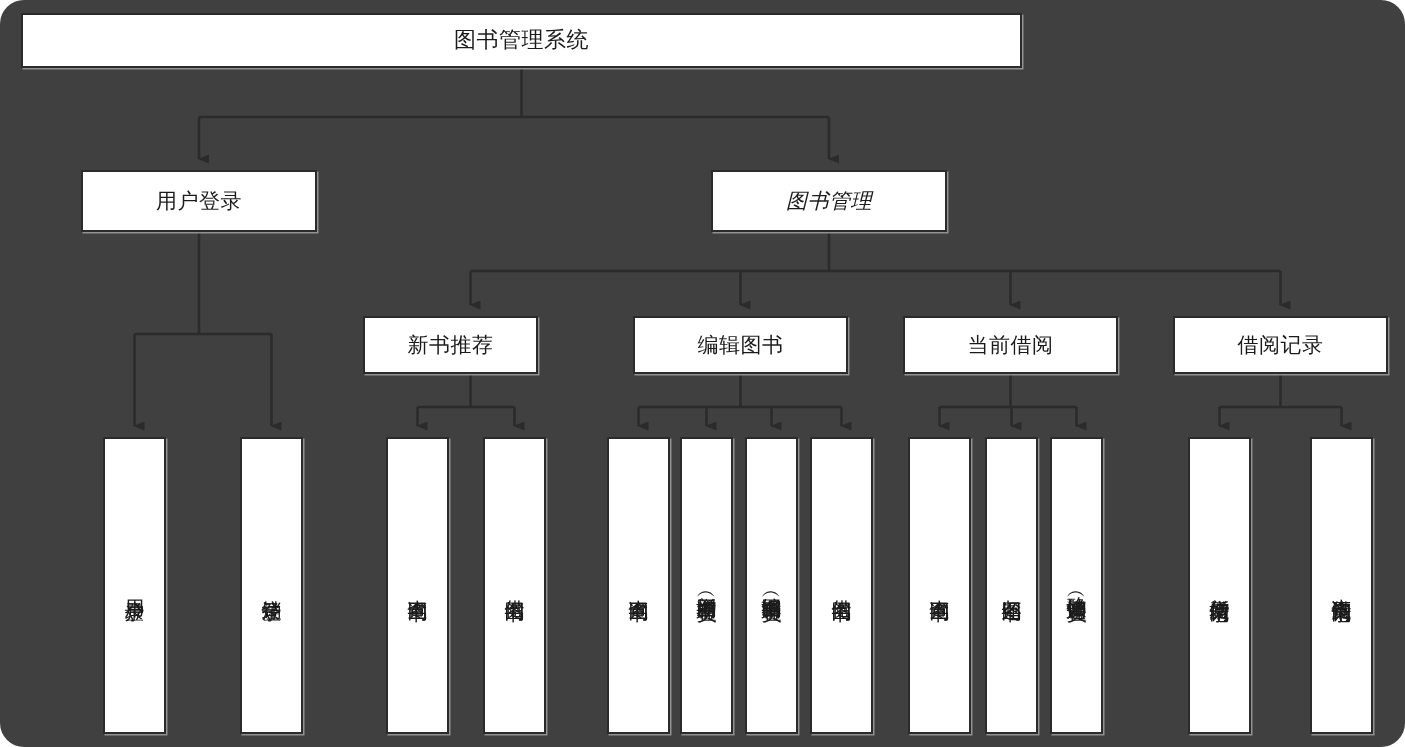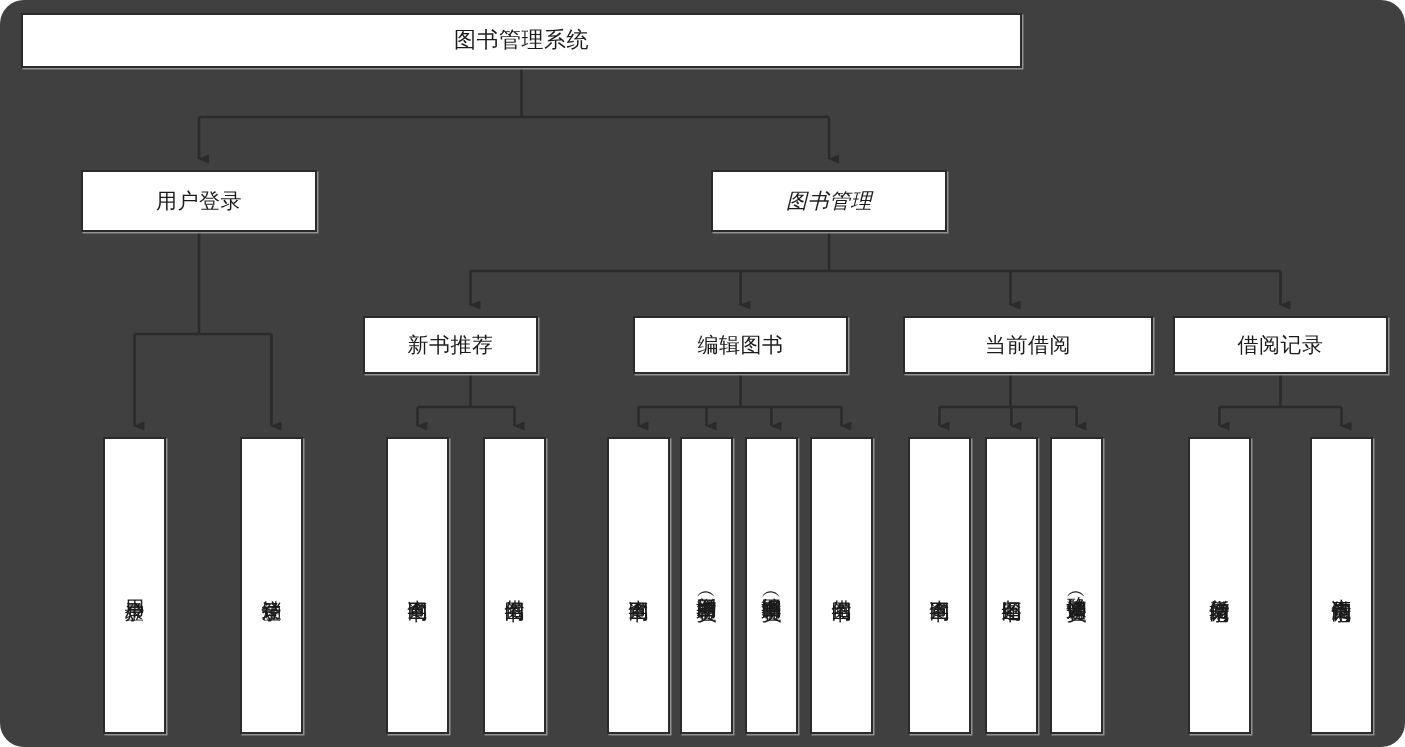--- a/index.html
+++ b/index.html
@@ -134,21 +134,21 @@
       </div>
       <div class="node horiz" style="left: 711px; top: 170px; width: 236px; height: 62px; font-style: italic;">
         <span class="label">图书管理</span>
       </div>
       <div class="node horiz" style="left: 363px; top: 316px; width: 175px; height: 58px;">
         <span class="label">新书推荐</span>
       </div>
       <div class="node horiz" style="left: 633px; top: 316px; width: 215px; height: 58px;">
         <span class="label">编辑图书</span>
       </div>
-      <div class="node horiz" style="left: 903px; top: 316px; width: 250px; height: 58px;">
+      <div class="node horiz" style="left: 903px; top: 316px; width: 215px; height: 58px;">
         <span class="label">当前借阅</span>
       </div>
       <div class="node horiz" style="left: 1173px; top: 316px; width: 215px; height: 58px;">
         <span class="label">借阅记录</span>
       </div>
       <div class="node vert" style="left: 103px; top: 437px; width: 63px; height: 297px;">
         <span class="label">用户登录</span>
       </div>
       <div class="node vert" style="left: 240px; top: 437px; width: 63px; height: 297px;">
         <span class="label">注销登录</span>

